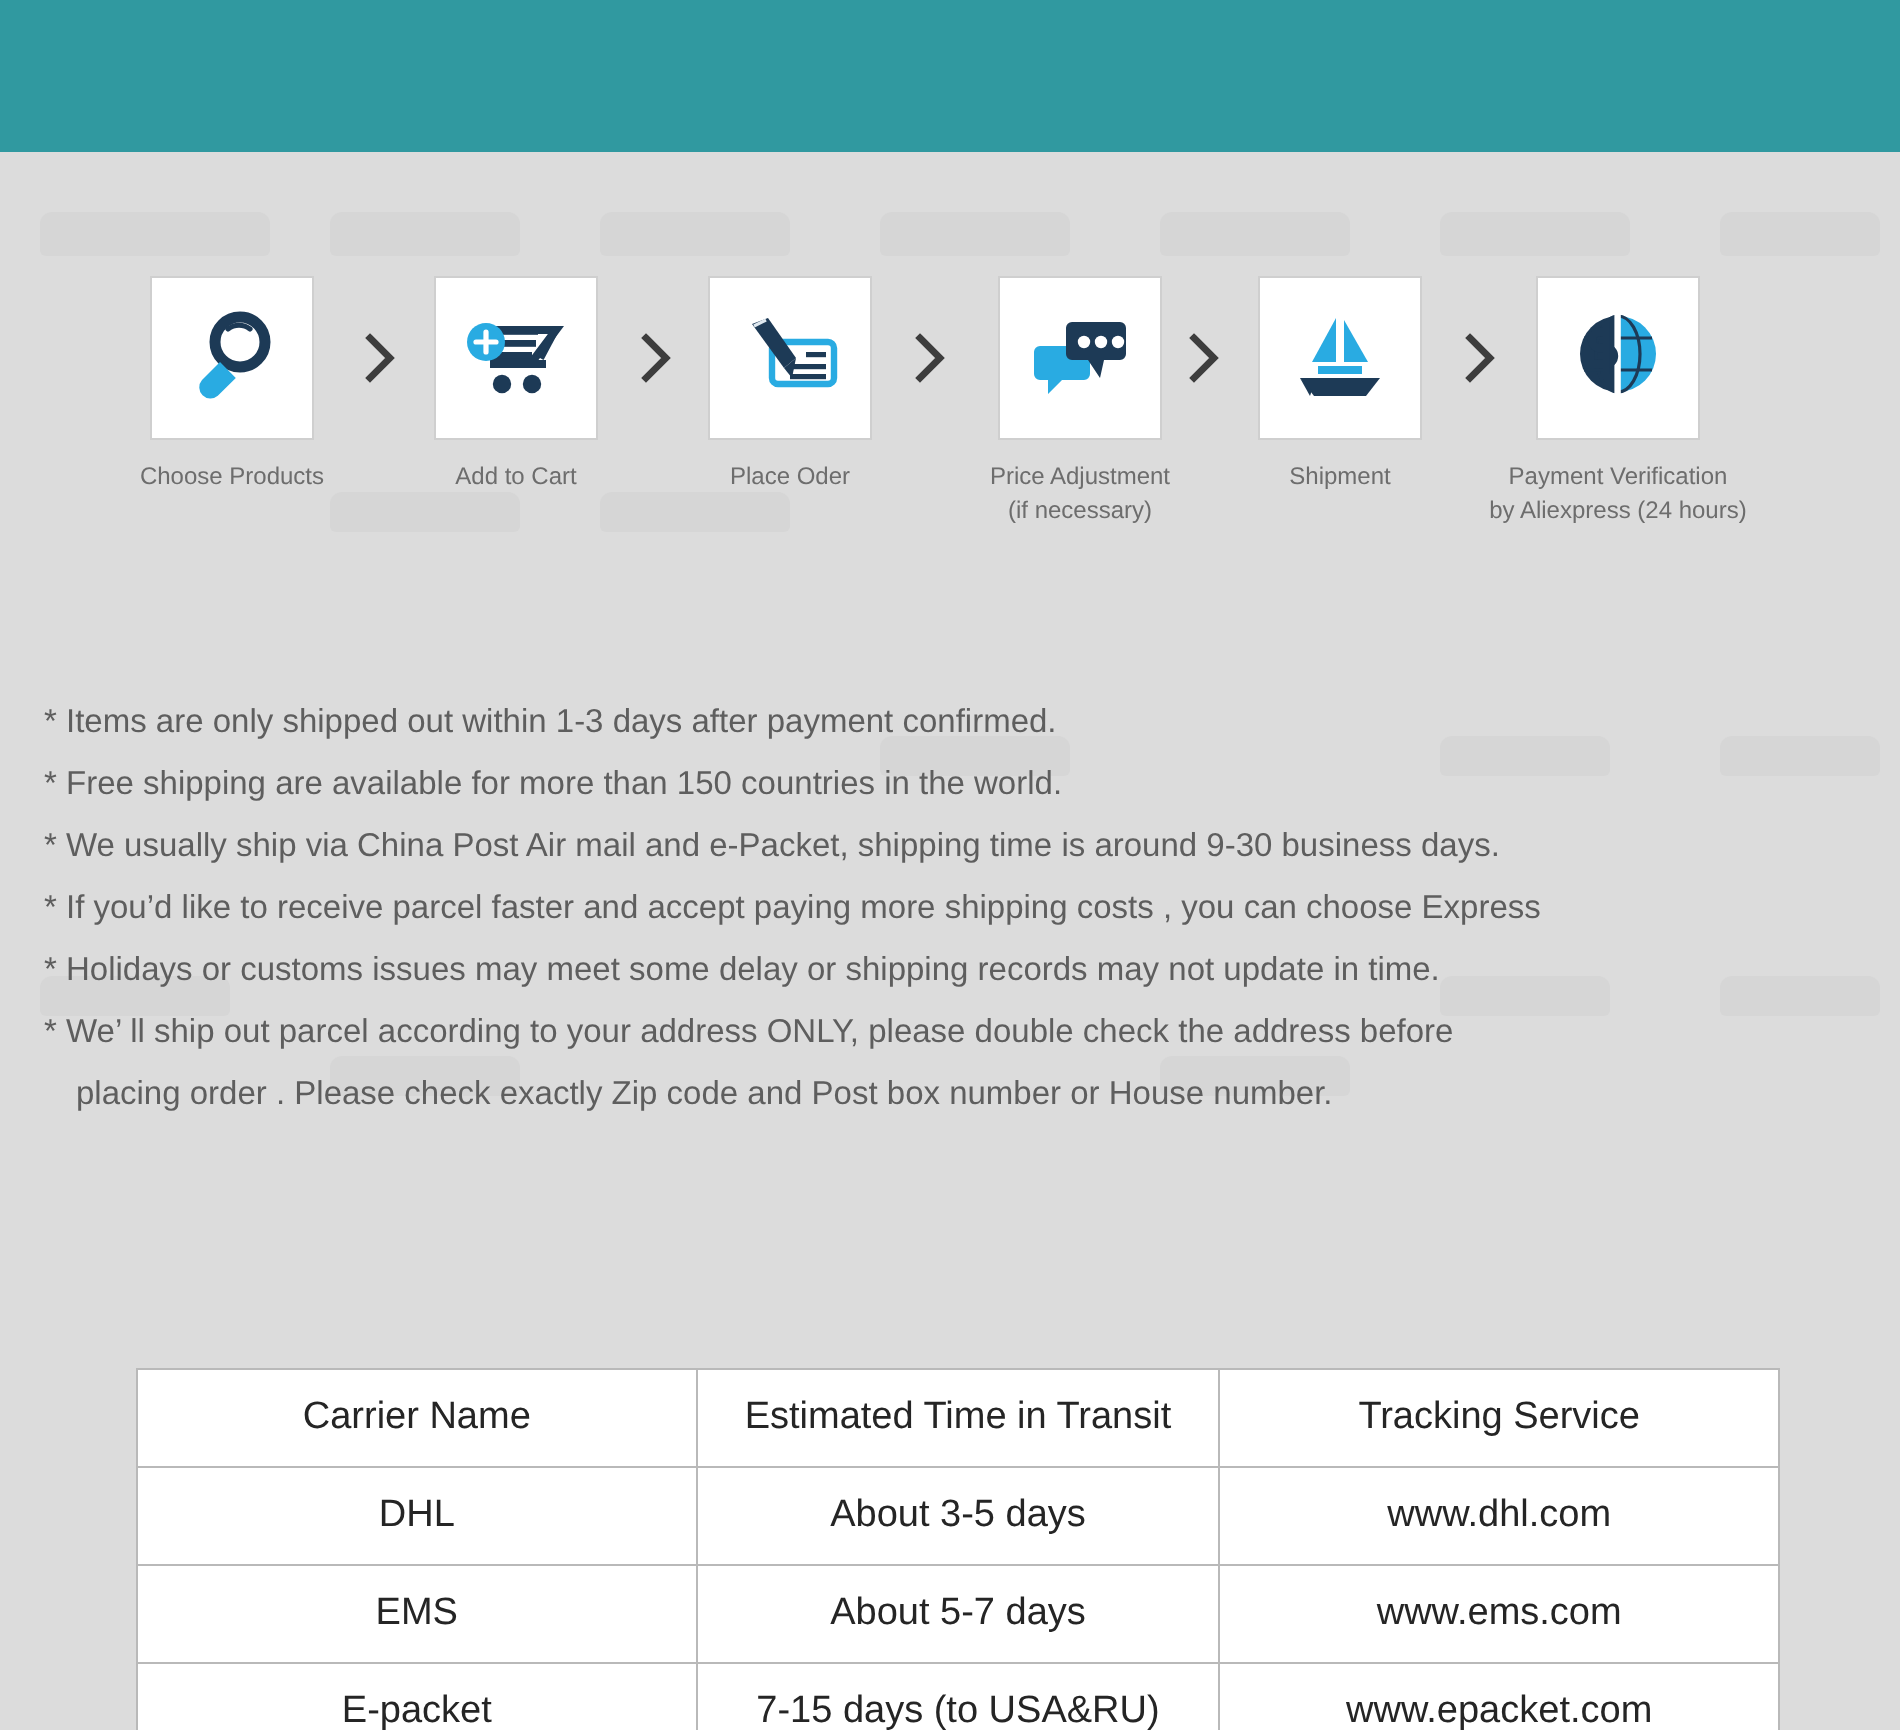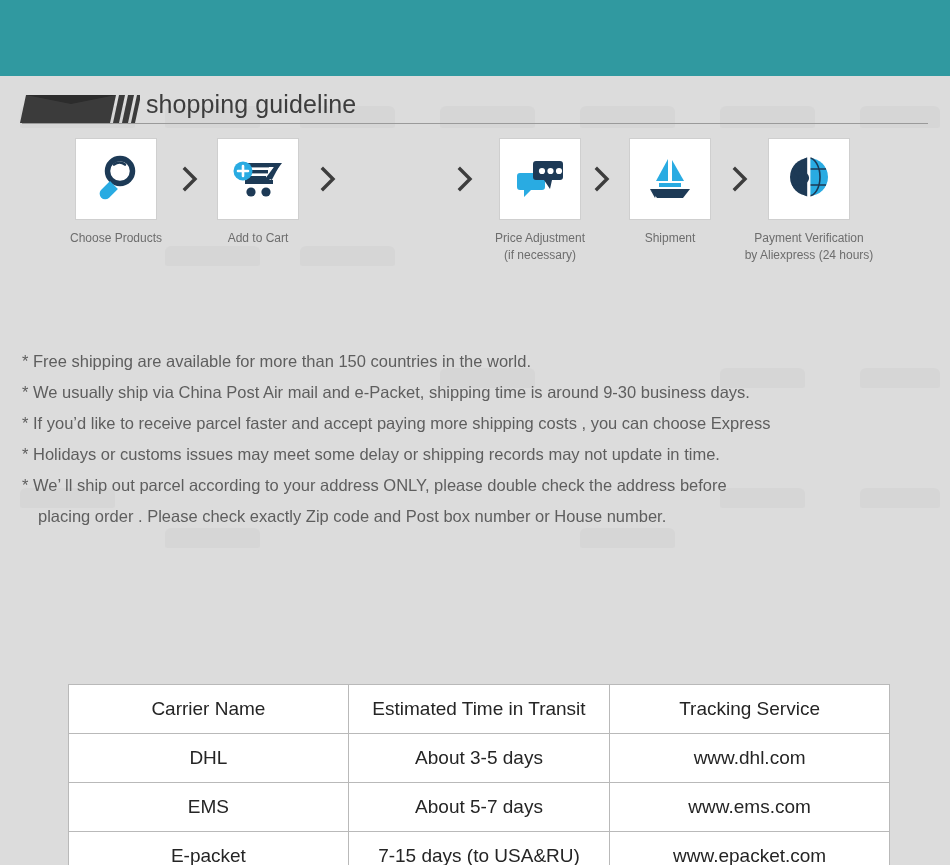--- a/index.html
+++ b/index.html
@@ -167,33 +167,20 @@
   <div class="wm" style="left:300px; top:170px; width:95px;  height:20px;"></div>
   <div class="wm" style="left:720px; top:292px; width:85px;  height:20px;"></div>
   <div class="wm" style="left:860px; top:292px; width:80px;  height:20px;"></div>
   <div class="wm" style="left:720px; top:412px; width:85px;  height:20px;"></div>
   <div class="wm" style="left:860px; top:412px; width:80px;  height:20px;"></div>
   <div class="wm" style="left:20px;  top:412px; width:95px;  height:20px;"></div>
   <div class="wm" style="left:440px; top:292px; width:95px;  height:20px;"></div>
   <div class="wm" style="left:165px; top:452px; width:95px;  height:20px;"></div>
   <div class="wm" style="left:580px; top:452px; width:95px;  height:20px;"></div>
 
-  <div class="section-head" style="top:16px;">
-    <div class="banner">
-      <svg width="120" height="28" viewBox="0 0 120 28" xmlns="http://www.w3.org/2000/svg">
-        <polygon points="6,0 96,0 90,28 0,28" fill="#3b3b3b"></polygon>
-        <polygon points="6,0 51,9 96,0 6,0" fill="#2c2c2c"></polygon>
-        <polygon points="99,0 105,0 99,28 93,28" fill="#3b3b3b"></polygon>
-        <polygon points="108,0 114,0 108,28 102,28" fill="#3b3b3b"></polygon>
-        <polygon points="117,0 121,0 115,28 111,28" fill="#3b3b3b"></polygon>
-      </svg>
-    </div>
-    <div class="underline"></div>
-    <div class="section-title">shopping guideline</div>
-  </div>
 
   <div class="steps">
 
     <div class="step" style="left:33px; width:166px;">
       <div class="step-box">
         <span>
           <svg width="52" height="52" viewBox="0 0 52 52" xmlns="http://www.w3.org/2000/svg">
             <circle cx="30" cy="20" r="12.5" fill="none" stroke="#1d3a56" stroke-width="5.5"></circle>
             <path d="M24 13.5 a9 9 0 0 1 11 0" fill="none" stroke="#1d3a56" stroke-width="2.6" stroke-linecap="round"></path>
             <path d="M20 30 L11 39 a5.6 5.6 0 0 0 7.9 7.9 L27.9 38 Z" fill="#29abe2"></path>
@@ -228,20 +215,36 @@
       </div>
       <div class="step-label">Add to Cart</div>
     </div>
 
     <div class="arrow" style="left:318px;">
       <svg width="20" height="26" viewBox="0 0 20 26">
           <path d="M5 3 L15 13 L5 23" fill="none" stroke="#3d3d3d" stroke-width="3.4" stroke-linecap="square"></path>
         </svg>
     </div>
 
+    <div class="step" style="left:312px; width:166px;">
+      <div class="step-box">
+        <span>
+          <svg width="56" height="52" viewBox="0 0 56 52" xmlns="http://www.w3.org/2000/svg">
+            <rect x="19" y="20" width="31" height="21" rx="3" fill="none" stroke="#29abe2" stroke-width="3.2"></rect>
+            <rect x="36" y="25" width="10" height="2.6" fill="#1d3a56"></rect>
+            <rect x="28" y="31" width="18" height="2.6" fill="#1d3a56"></rect>
+            <rect x="28" y="36" width="18" height="2.6" fill="#1d3a56"></rect>
+            <path d="M9 11 L17 8 L31 28 L25 33 Z" fill="#1d3a56"></path>
+            <path d="M25 33 L31 28 L29 38 Z" fill="#1d3a56"></path>
+            <path d="M10 12 L16 9" stroke="#dfe8ef" stroke-width="1.6"></path>
+          </svg>
+        </span>
+      </div>
+      <div class="step-label">Place Oder</div>
+    </div>
 
     <div class="arrow" style="left:455px;">
       <svg width="20" height="26" viewBox="0 0 20 26">
           <path d="M5 3 L15 13 L5 23" fill="none" stroke="#3d3d3d" stroke-width="3.4" stroke-linecap="square"></path>
         </svg>
     </div>
 
     <div class="step" style="left:457px; width:166px;">
       <div class="step-box">
         <span>
@@ -300,20 +303,21 @@
         </span>
       </div>
       <div class="step-label">Payment Verification</div>
       <div class="step-label" style="margin-top:0;">by  Aliexpress (24 hours)</div>
     </div>
 
   </div>
 
 
   <div class="info-list">
+    <div class="info-line">* Items are only shipped out within 1-3 days after payment confirmed.</div>
     <div class="info-line">* Free shipping are available for more than 150 countries in the world.</div>
     <div class="info-line">* We usually ship via China Post Air mail and e-Packet, shipping time is around 9-30 business days.</div>
     <div class="info-line">* If you’d like to receive parcel faster and accept paying more shipping costs , you can choose Express</div>
     <div class="info-line">* Holidays or customs issues may meet some delay or shipping records may not update in time.</div>
     <div class="info-line">* We’ ll ship out parcel according to your address ONLY, please double check the address before</div>
     <div class="info-line indent">placing order . Please check exactly Zip code and Post box number or House number.</div>
   </div>
 
   <table class="carrier-table">
     <tbody>

